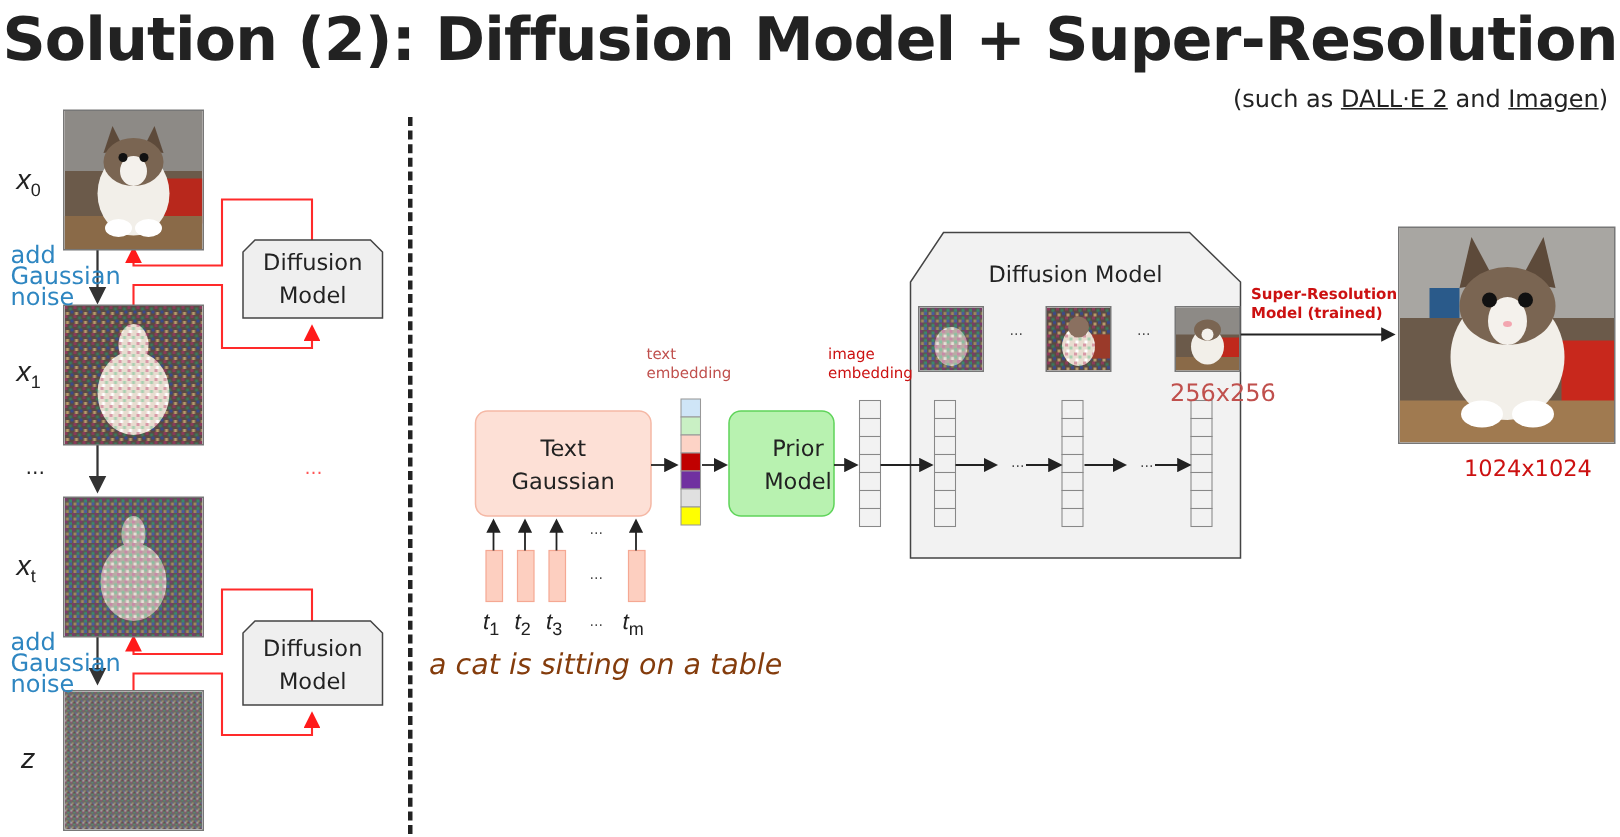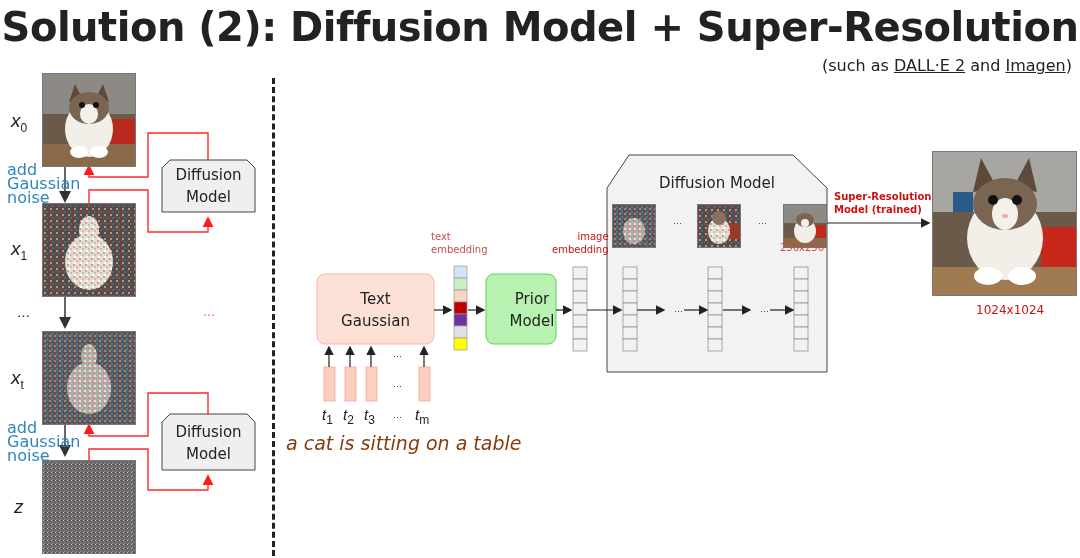--- a/index.html
+++ b/index.html
@@ -294,39 +294,39 @@
     <div>Gaussian</div>
 </div>
 <div class="abs box-text" style="left:486px;top:288px;width:92px;">
   <div>Prior</div>
     <div>Model</div>
 </div>
 <div class="abs small" style="left:431px;top:230px;color:#c0504d;line-height:13px;">
   <div>text</div>
     <div>embedding</div>
 </div>
-<div class="abs small" style="left:552px;top:230px;color:#cc1111;line-height:13px;text-align:right;">
+<div class="abs small" style="left:552px;top:230px;color:#cc1111;line-height:13px;">
   <div>image</div>
     <div>embedding</div>
 </div>
 
 <div class="abs math" style="left:322px;top:406px;font-size:15px;"><span>t</span><sub>1</sub></div>
 <div class="abs math" style="left:343px;top:406px;font-size:15px;"><span>t</span><sub>2</sub></div>
 <div class="abs math" style="left:364px;top:406px;font-size:15px;"><span>t</span><sub>3</sub></div>
 <div class="abs" style="left:393px;top:410px;font-size:9px;color:#444;">…</div>
 <div class="abs math" style="left:415px;top:406px;font-size:15px;"><span>t</span><sub>m</sub></div>
 <div class="abs" style="left:393px;top:349px;font-size:9px;color:#444;">…</div>
 <div class="abs" style="left:393px;top:379px;font-size:9px;color:#444;">…</div>
 
 <div class="abs" style="left:286px;top:432px;font-size:19px;font-style:italic;color:#843c0c;">a cat is sitting on a table</div>
 
 <div class="abs" style="left:607px;top:174px;width:220px;text-align:center;font-size:15px;">Diffusion Model</div>
 <div class="abs" style="left:673px;top:216px;font-size:9px;color:#444;">…</div>
 <div class="abs" style="left:758px;top:216px;font-size:9px;color:#444;">…</div>
 <div class="abs" style="left:674px;top:304px;font-size:9px;color:#444;">…</div>
 <div class="abs" style="left:760px;top:304px;font-size:9px;color:#444;">…</div>
-<div class="abs" style="left:780px;top:242px;font-size:10px;color:#c0504d;">256x256</div>
+<div class="abs" style="left:780px;top:252px;font-size:16px;color:#c0504d;">256x256</div>
 
 <div class="abs" style="left:834px;top:190px;font-size:10px;font-weight:bold;color:#cc1111;line-height:13px;">
   <div>Super-Resolution</div>
     <div>Model (trained)</div>
 </div>
-<div class="abs" style="left:976px;top:303px;font-size:12px;color:#cc1111;">1024x1024</div>
+<div class="abs" style="left:976px;top:303px;font-size:15px;color:#cc1111;">1024x1024</div>
 
 </body></html>

